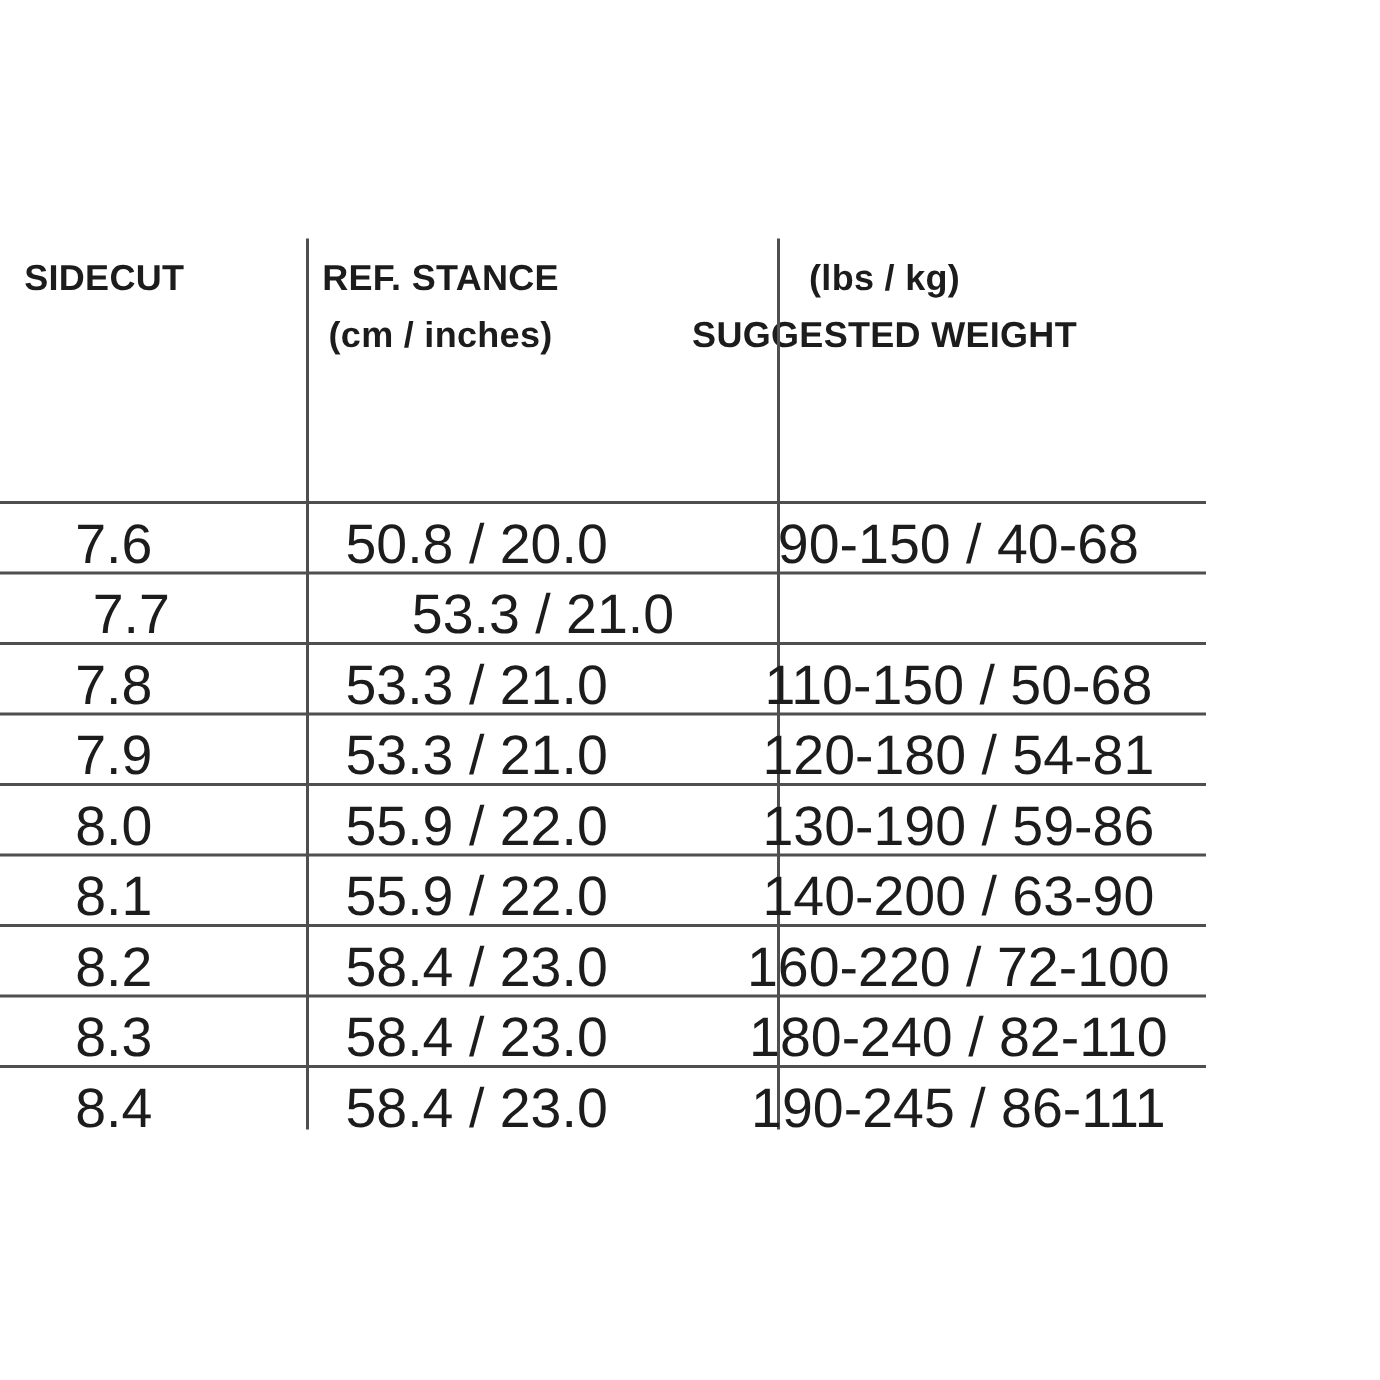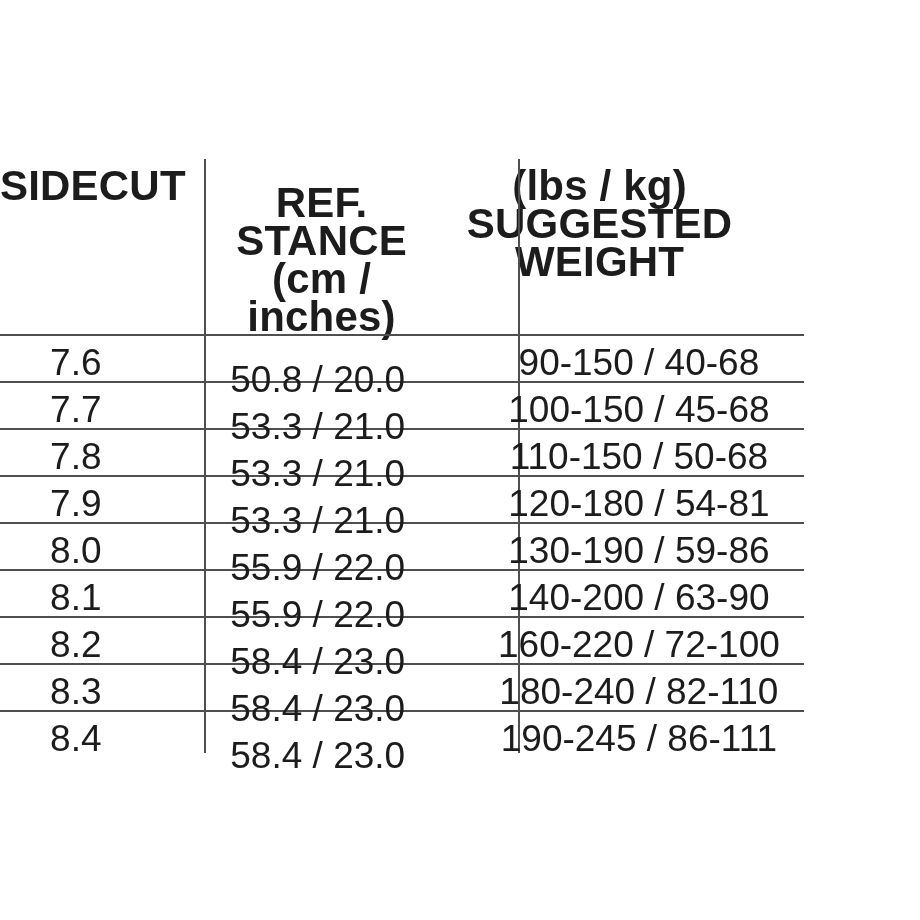--- a/index.html
+++ b/index.html
@@ -17,28 +17,28 @@
     color: var(--text, #1c1c1c);
   }
   
   .thead {
     position: absolute;
     top: 167px;
     left: 0;
     width: 741px;
     display: flex;
     font-weight: bold;
-    font-size: 42px;
+    font-size: 24px;
     line-height: 38px;
     letter-spacing: 0.2px;
   }
   .th { text-align: center; }
   
   .col1 { width: 205px; box-sizing: border-box; padding-right: 30px; }
-  .col2 { width: 314px; box-sizing: border-box; margin-top: 17px; }
+  .col2 { width: 314px; box-sizing: border-box; }
   .col3 { width: 401px; box-sizing: border-box; padding-left: 20px; }
   
   .vline {
     position: absolute;
     top: 159px;
     width: 2px;
     height: 594px;
     background: var(--line, #4f4f4f);
   }
   .vline1 { left: 204px; }
@@ -88,21 +88,20 @@
 
   <div class="tbody">
     <div class="tr">
       <div class="td col1">7.6</div>
       <div class="td col2">50.8 / 20.0</div>
       <div class="td col3">90-150 / 40-68</div>
     </div>
     <div class="tr">
       <div class="td col1">7.7</div>
       <div class="td col2">53.3 / 21.0</div>
-      <div class="td col3">100-150 / 45-68</div>
     </div>
     <div class="tr">
       <div class="td col1">7.8</div>
       <div class="td col2">53.3 / 21.0</div>
       <div class="td col3">110-150 / 50-68</div>
     </div>
     <div class="tr">
       <div class="td col1">7.9</div>
       <div class="td col2">53.3 / 21.0</div>
       <div class="td col3">120-180 / 54-81</div>

